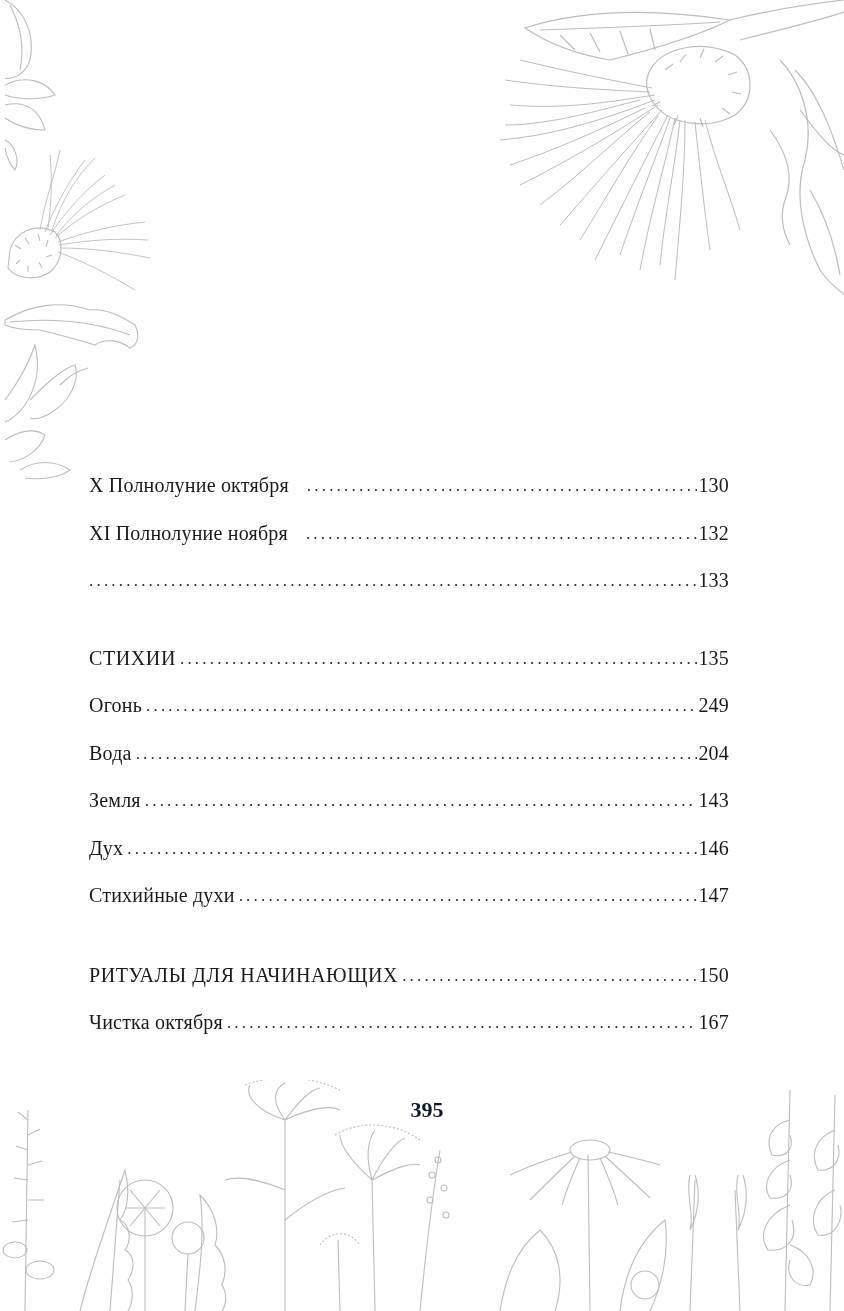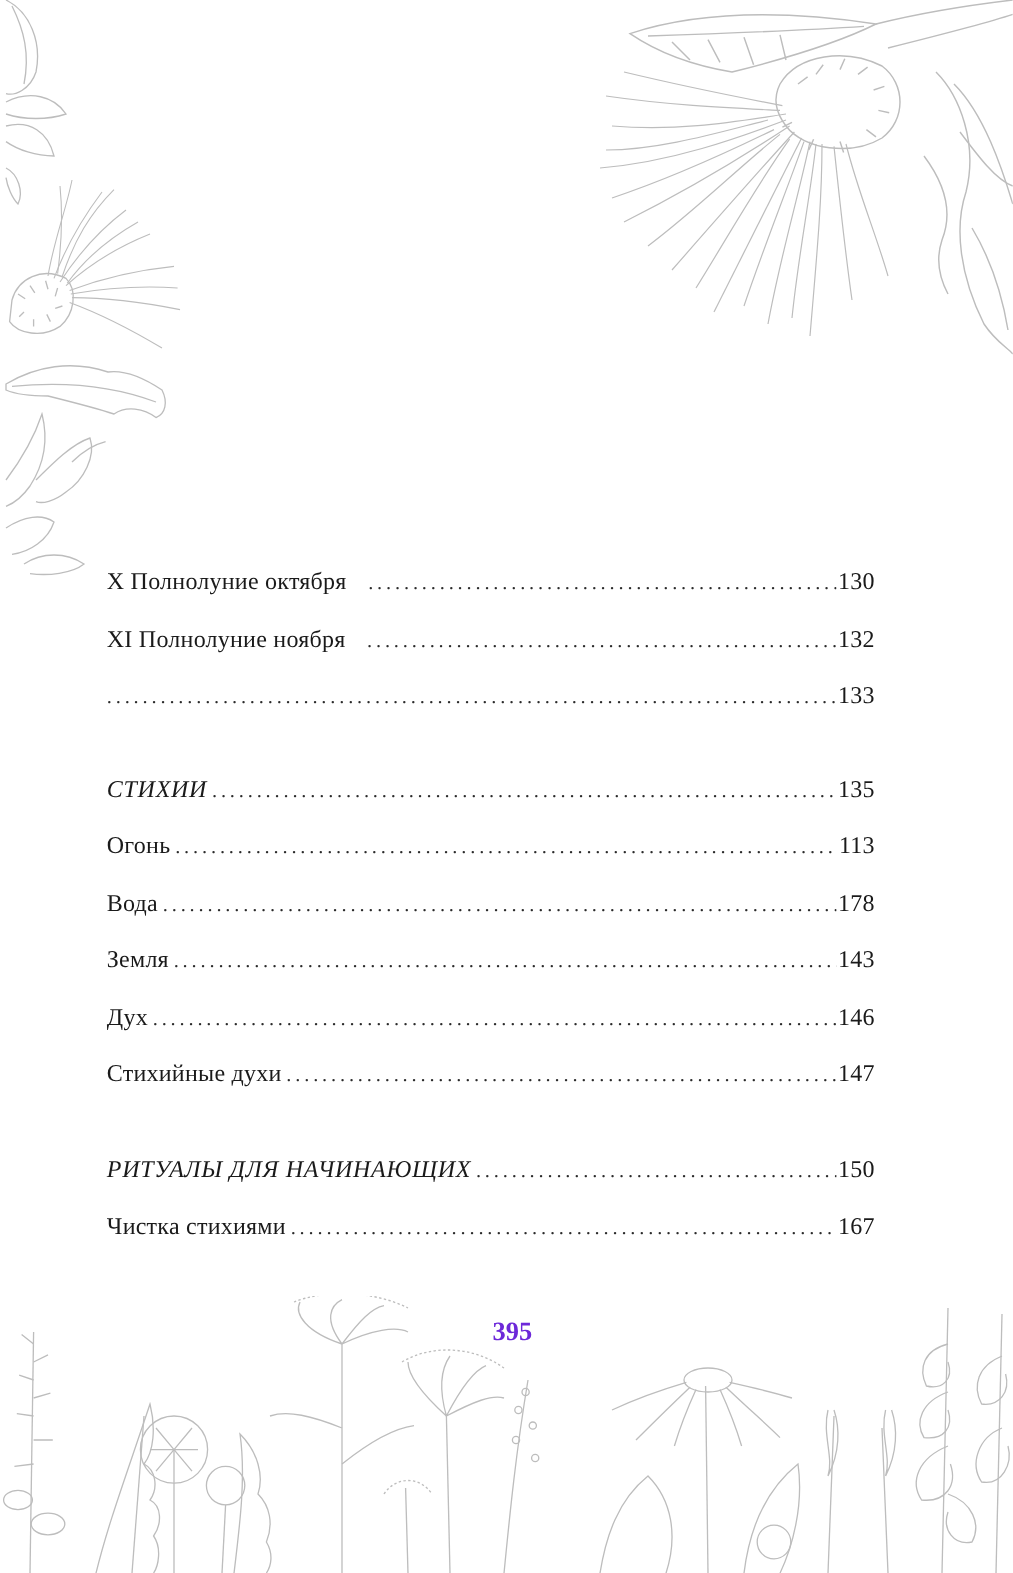--- a/index.html
+++ b/index.html
@@ -36,21 +36,20 @@
       align-items: center;
       height: 47.5px;
       font-size: 20px;
       line-height: 47.5px;
       letter-spacing: 0.2px;
       white-space: nowrap;
     }
     .toc-row.heading .toc-title {
       text-transform: uppercase;
       letter-spacing: 0.6px;
-      font-style: italic;
     }
     .toc-title {
       flex: 0 0 auto;
       padding-right: 4px;
     }
     .toc-title.pad-gap { padding-right: 18px; }
     .toc-leader {
       flex: 1 1 auto;
       overflow: hidden;
       color: #2a2a2a;
@@ -69,21 +68,21 @@
     .gap-2 { height: 32px; }
 
     .page-number {
       position: absolute;
       left: 0;
       width: 100%;
       top: 1097px;
       text-align: center;
       font-size: 22px;
       font-weight: bold;
-      color: #6d28d9;
+      color: #0f172a;
       padding-left: 10px;
       box-sizing: border-box;
     }
   </style>
 </head>
 <body>
 
 <div class="decor decor-top-right">
   <svg width="344" height="300" viewBox="0 0 344 300" fill="none" stroke="#bdbdbd" stroke-width="1.2">
 
@@ -249,26 +248,26 @@
 
   <div class="toc-section">
     <div class="toc-row heading">
       <span class="toc-title">СТИХИИ</span>
       <span class="toc-leader"></span>
       <span class="toc-page">135</span>
     </div>
     <div class="toc-row">
       <span class="toc-title">Огонь</span>
       <span class="toc-leader"></span>
-      <span class="toc-page">113</span>
+      <span class="toc-page">249</span>
     </div>
     <div class="toc-row">
       <span class="toc-title">Вода</span>
       <span class="toc-leader"></span>
-      <span class="toc-page">178</span>
+      <span class="toc-page">204</span>
     </div>
     <div class="toc-row">
       <span class="toc-title">Земля</span>
       <span class="toc-leader"></span>
       <span class="toc-page">143</span>
     </div>
     <div class="toc-row">
       <span class="toc-title">Дух</span>
       <span class="toc-leader"></span>
       <span class="toc-page">146</span>
@@ -282,20 +281,20 @@
 
   <div class="gap-2"></div>
 
   <div class="toc-section">
     <div class="toc-row heading">
       <span class="toc-title">РИТУАЛЫ ДЛЯ НАЧИНАЮЩИХ</span>
       <span class="toc-leader"></span>
       <span class="toc-page">150</span>
     </div>
     <div class="toc-row">
-      <span class="toc-title">Чистка стихиями</span>
+      <span class="toc-title">Чистка октября</span>
       <span class="toc-leader"></span>
       <span class="toc-page">167</span>
     </div>
   </div>
 </div>
 
 <div class="page-number">395</div>
 
 </body></html>

